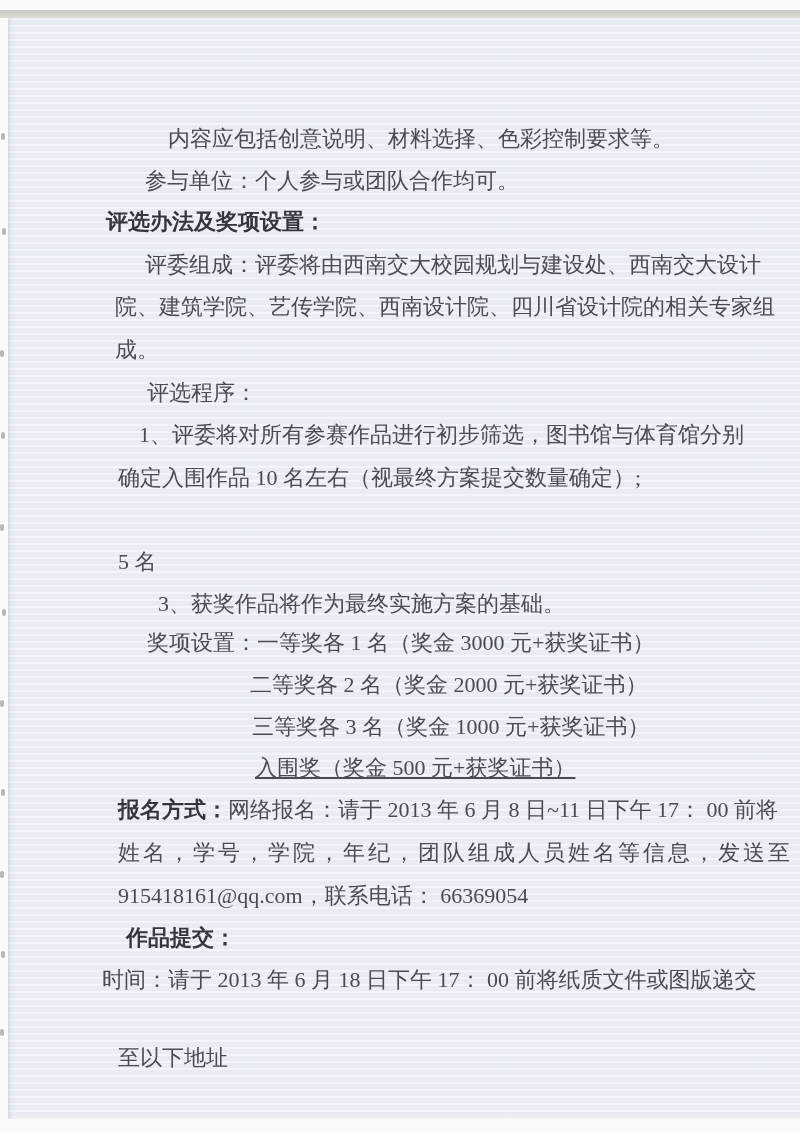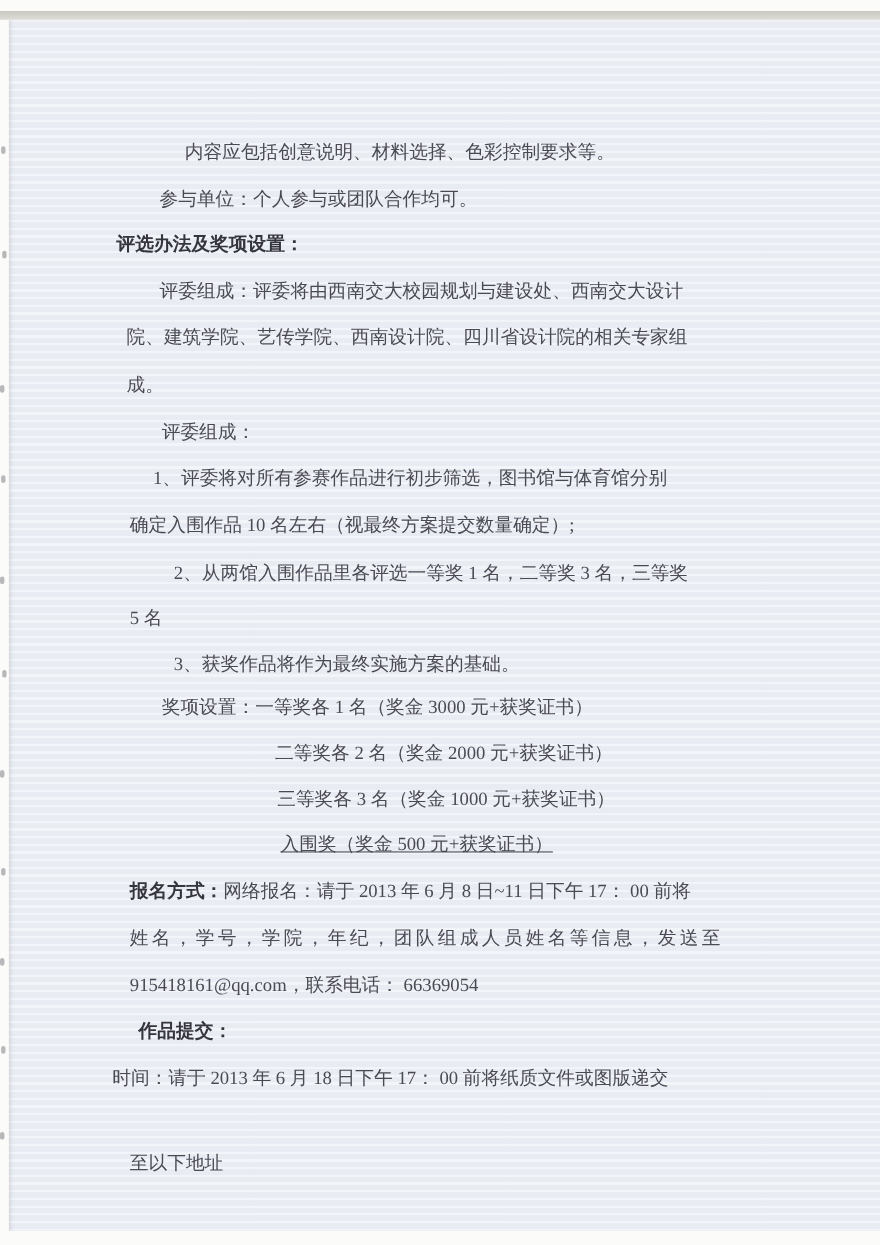--- a/index.html
+++ b/index.html
@@ -19,21 +19,21 @@
       repeating-linear-gradient(180deg,
         rgba(255,255,255,0.30) 0px, rgba(255,255,255,0.30) 2px,
         rgba(120,130,160,0.04) 2px, rgba(120,130,160,0.04) 7px),
       #edf0f6;
     box-shadow:inset 3px 0 4px -2px rgba(140,145,160,0.35);
   }
   .text-layer{position:absolute;left:0;top:0;width:800px;height:1132px;}
   .line{
     position:absolute;
     white-space:nowrap;
-    font-size:17px;
+    font-size:22px;
     line-height:27px;
     color:var(--ink,#4a4a53);
   }
   .line .b{font-weight:bold;color:var(--ink-bold,#35353d);}
   .speck{
     position:absolute;width:4px;height:7px;border-radius:2px;
     background:rgba(75,75,85,0.38);filter:blur(0.4px);
   }
 </style>
 </head>
@@ -43,24 +43,23 @@
 
 <div class="page"></div>
 
 <div class="text-layer" id="text-layer">
     <div class="line" style="left: 168px; top: 125px;"><span>内容应包括创意说明、材料选择、色彩控制要求等。</span></div>
     <div class="line" style="left: 145px; top: 167px;"><span>参与单位：个人参与或团队合作均可。</span></div>
     <div class="line" style="left: 106px; top: 208px;"><span class="b">评选办法及奖项设置：</span></div>
     <div class="line" style="left: 145px; top: 251px;"><span>评委组成：评委将由西南交大校园规划与建设处、西南交大设计</span></div>
     <div class="line" style="left: 115px; top: 293px;"><span>院、建筑学院、艺传学院、西南设计院、四川省设计院的相关专家组</span></div>
     <div class="line" style="left: 115px; top: 336px;"><span>成。</span></div>
-    <div class="line" style="left: 147px; top: 379px;"><span>评委组成：</span></div>
+    <div class="line" style="left: 147px; top: 379px;"><span>评选程序：</span></div>
     <div class="line" style="left: 139px; top: 421px; text-align: center;"><span>1、评委将对所有参赛作品进行初步筛选，图书馆与体育馆分别</span></div>
     <div class="line" style="left: 118px; top: 464px;"><span>确定入围作品 10 名左右（视最终方案提交数量确定）;</span></div>
-    <div class="line" style="left: 158px; top: 507px;"><span>2、从两馆入围作品里各评选一等奖 1 名，二等奖 3 名，三等奖</span></div>
     <div class="line" style="left: 118px; top: 548px;"><span>5 名</span></div>
     <div class="line" style="left: 158px; top: 590px;"><span>3、获奖作品将作为最终实施方案的基础。</span></div>
     <div class="line" style="left: 147px; top: 629px;"><span>奖项设置：一等奖各 1 名（奖金 3000 元+获奖证书）</span></div>
     <div class="line" style="left: 250px; top: 671px;"><span>二等奖各 2 名（奖金 2000 元+获奖证书）</span></div>
     <div class="line" style="left: 252px; top: 713px;"><span>三等奖各 3 名（奖金 1000 元+获奖证书）</span></div>
     <div class="line" style="left: 255px; top: 754px; text-decoration: underline;"><span>入围奖（奖金 500 元+获奖证书）</span></div>
     <div class="line" style="left: 118px; top: 796px;"><span class="b">报名方式：</span><span>网络报名：请于 2013 年 6 月 8 日~11 日下午 17： 00 前将</span></div>
     <div class="line" style="left: 118px; top: 839px; letter-spacing: 3px;"><span>姓名，学号，学院，年纪，团队组成人员姓名等信息，发送至</span></div>
     <div class="line" style="left: 118px; top: 882px;"><span>915418161@qq.com，联系电话： 66369054</span></div>
     <div class="line" style="left: 126px; top: 924px;"><span class="b">作品提交：</span></div>

